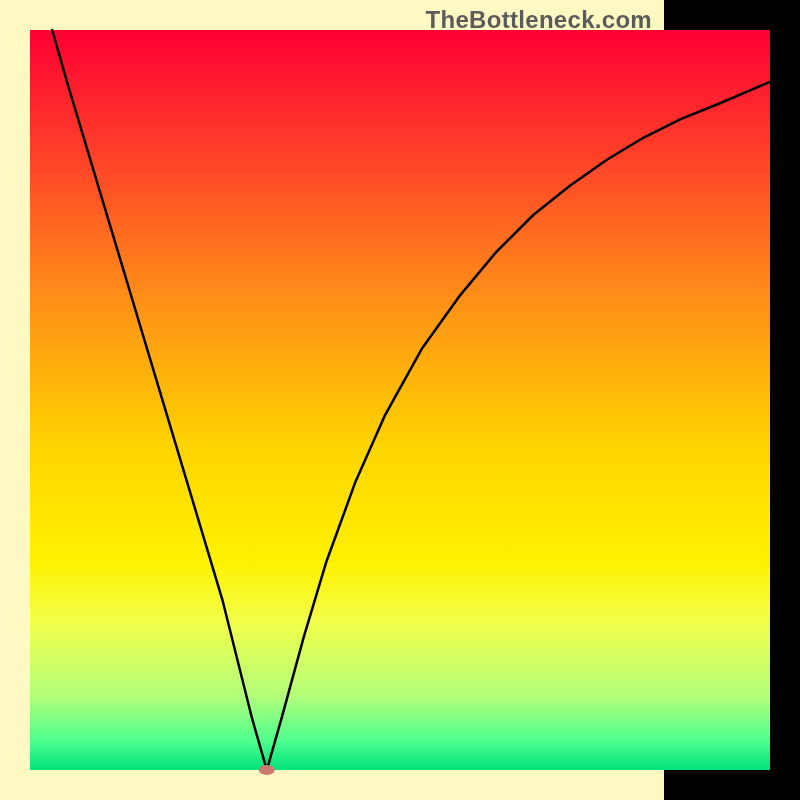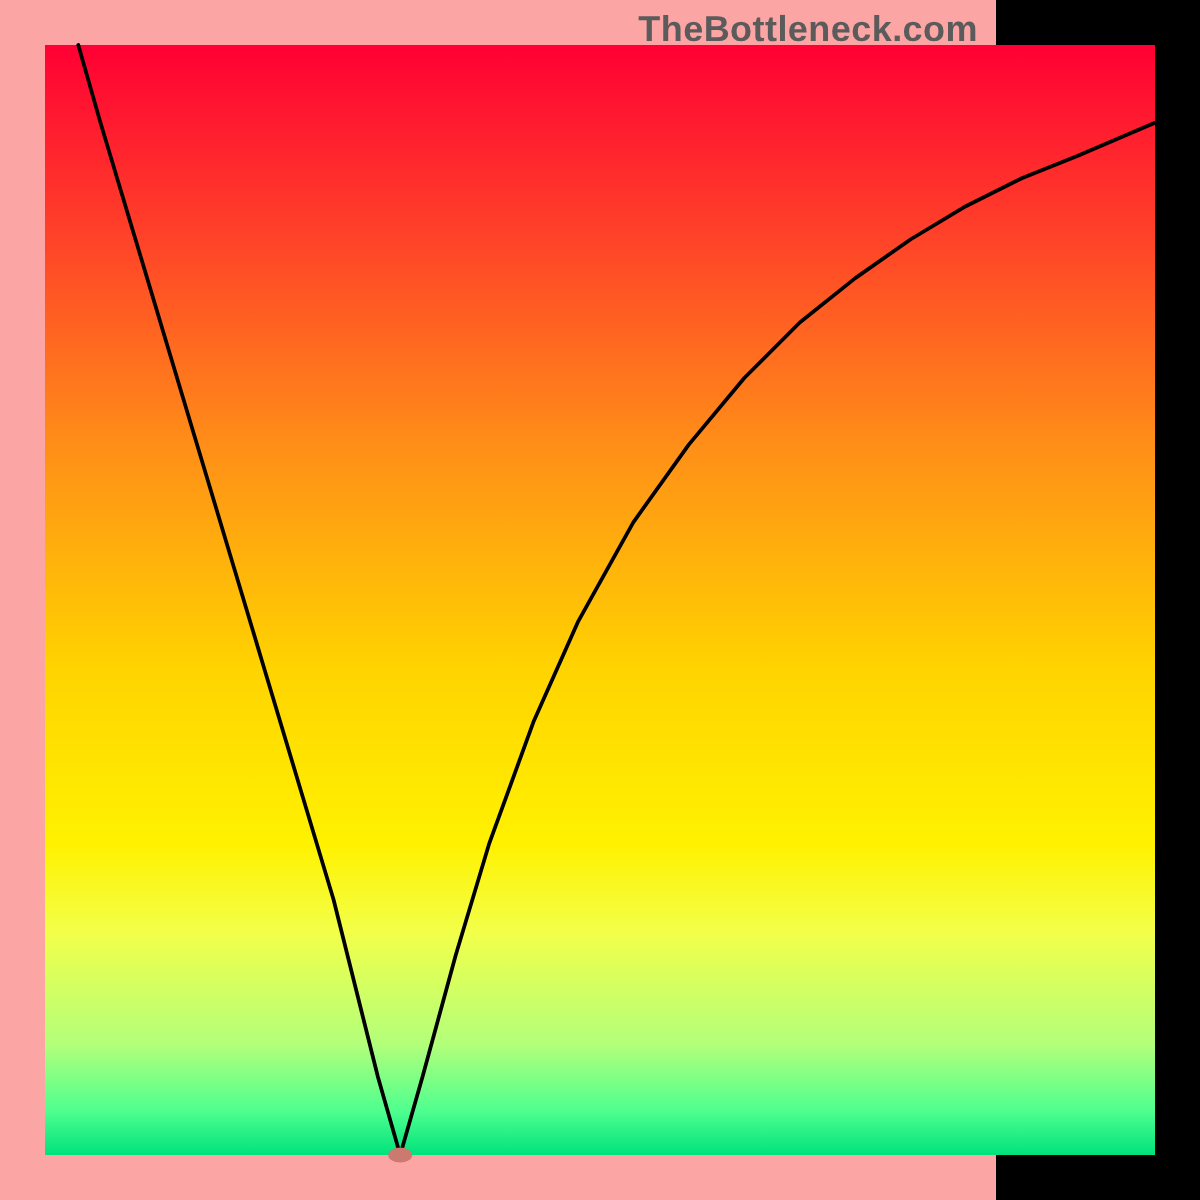--- a/index.html
+++ b/index.html
@@ -1,17 +1,17 @@
 <!DOCTYPE html>
 <html><head>
 <meta charset="utf-8">
 <style>
   * { margin: 0; padding: 0; box-sizing: border-box; }
   html, body { width: 800px; height: 800px; overflow: hidden; background: #000; }
-  .frame { position: relative; width: 664px; height: 800px; background: #fca5a5; }
+  .frame { position: relative; width: 664px; height: 800px; background: #fef9c3; }
   .plot-area {
     position: absolute;
     left: 30px;
     top: 30px;
     width: 740px;
     height: 740px;
     background: linear-gradient(to bottom,
       #ff0034 0%,
       #ff4528 18%,
       #ff8e18 36%,

